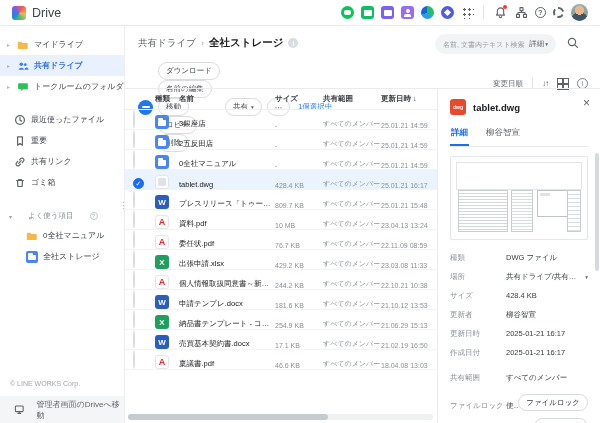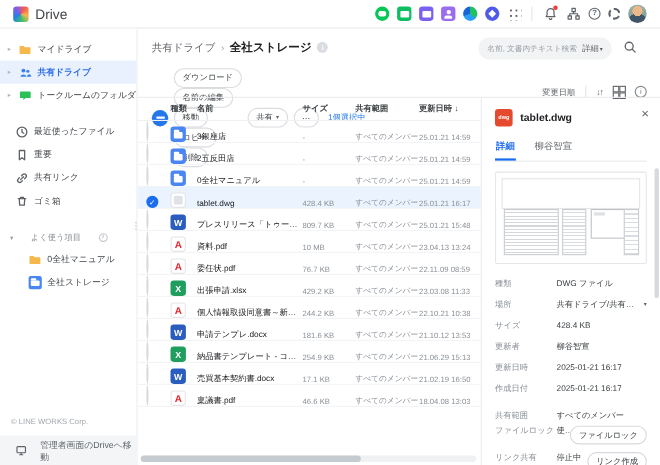--- a/index.html
+++ b/index.html
@@ -133,21 +133,21 @@
 .cad-a2{position:absolute;left:60px;bottom:7px;width:22px;height:42px;border:1px solid #c9ccd0;background:repeating-linear-gradient(#fff 0 2px,#d9dce0 2px 3px)}
 .cad-b{position:absolute;left:86px;bottom:22px;width:38px;height:27px;border:1px solid #bfc3c7;background:#fff}
 .cad-b::before{content:"";position:absolute;left:2px;top:2px;width:10px;height:3px;background:#dfe2e5}
 .cad-c{position:absolute;right:6px;bottom:7px;width:14px;height:42px;border:1px solid #c9ccd0;background:repeating-linear-gradient(#fff 0 3px,#d9dce0 3px 4px)}
 .p-fields{margin-top:8px}
 .f-row{display:flex;align-items:center;height:19px}
 .f-label{width:56px;flex:none;font-size:7.5px;color:#8a9097}
 .f-value{font-size:7.5px;color:#3c4043;white-space:nowrap;overflow:hidden;text-overflow:ellipsis}
 .f-caret{font-size:5.5px;color:#5f6368;margin-left:3px}
 .p-extra{margin-top:6px}
-.x-row{display:flex;align-items:flex-start;height:24px}
+.x-row{display:flex;align-items:flex-end;height:24px}
 .x-row .f-value{flex:1}
 .pbtn{height:17px;padding:0 7px;border:1px solid #d6d9dd;border-radius:9px;background:#fff;font-size:7.5px;color:#3c4043;cursor:pointer;white-space:nowrap;font-family:inherit}
 .v-scroll{position:absolute;right:1px;top:64px;width:4px;height:118px;border-radius:2px;background:#d6dade;cursor:grab}
 svg.stroke{fill:none;stroke:#5f6368;stroke-width:1.2;stroke-linecap:round;stroke-linejoin:round}
 </style>
 </head>
 <body>
 
 <div class="app">
 

